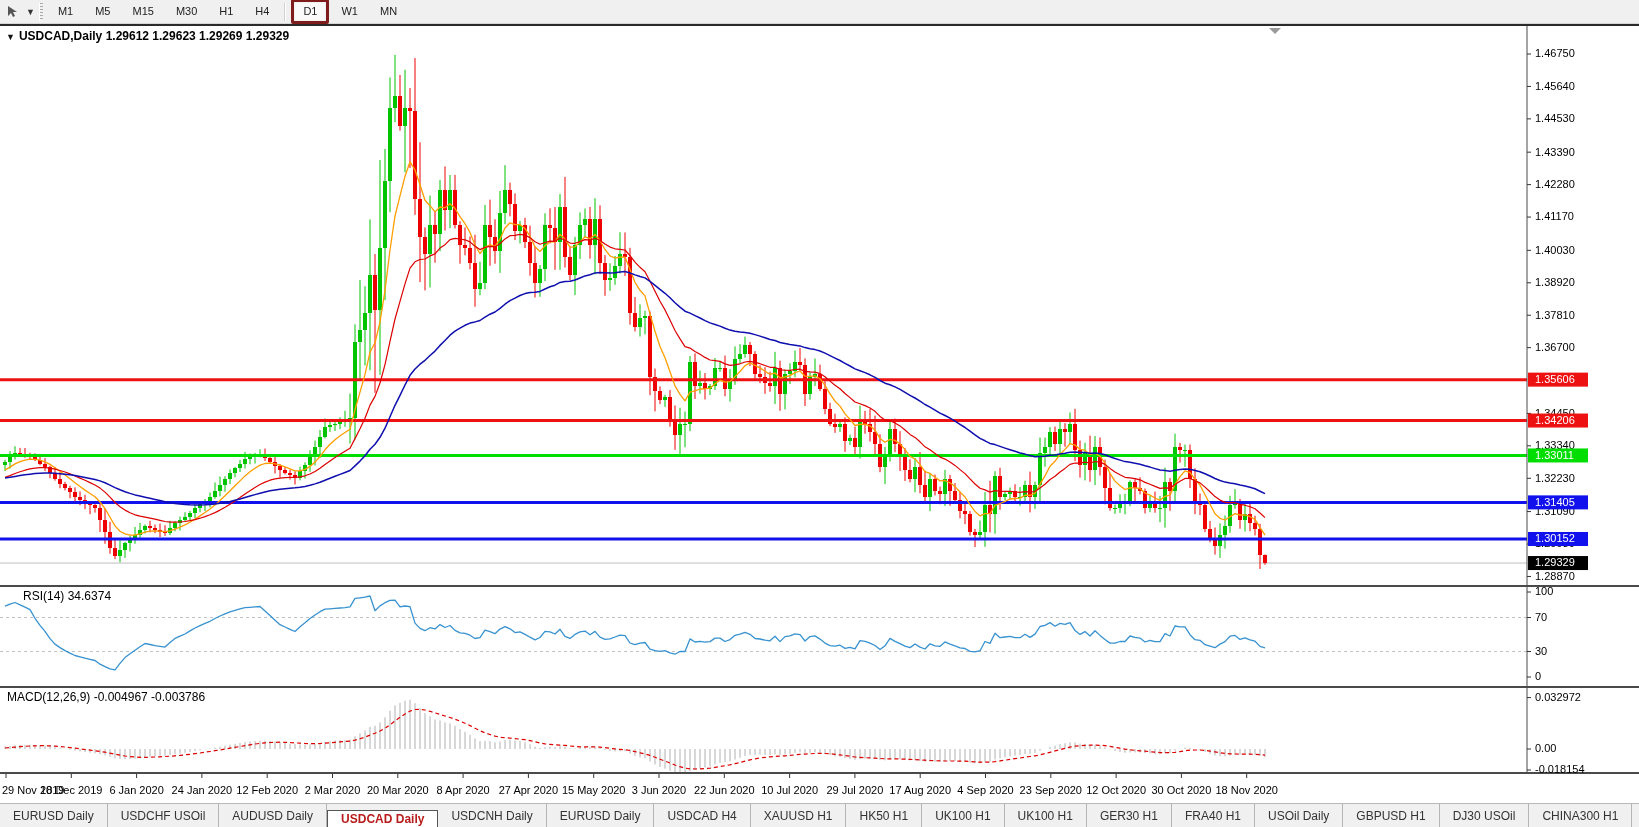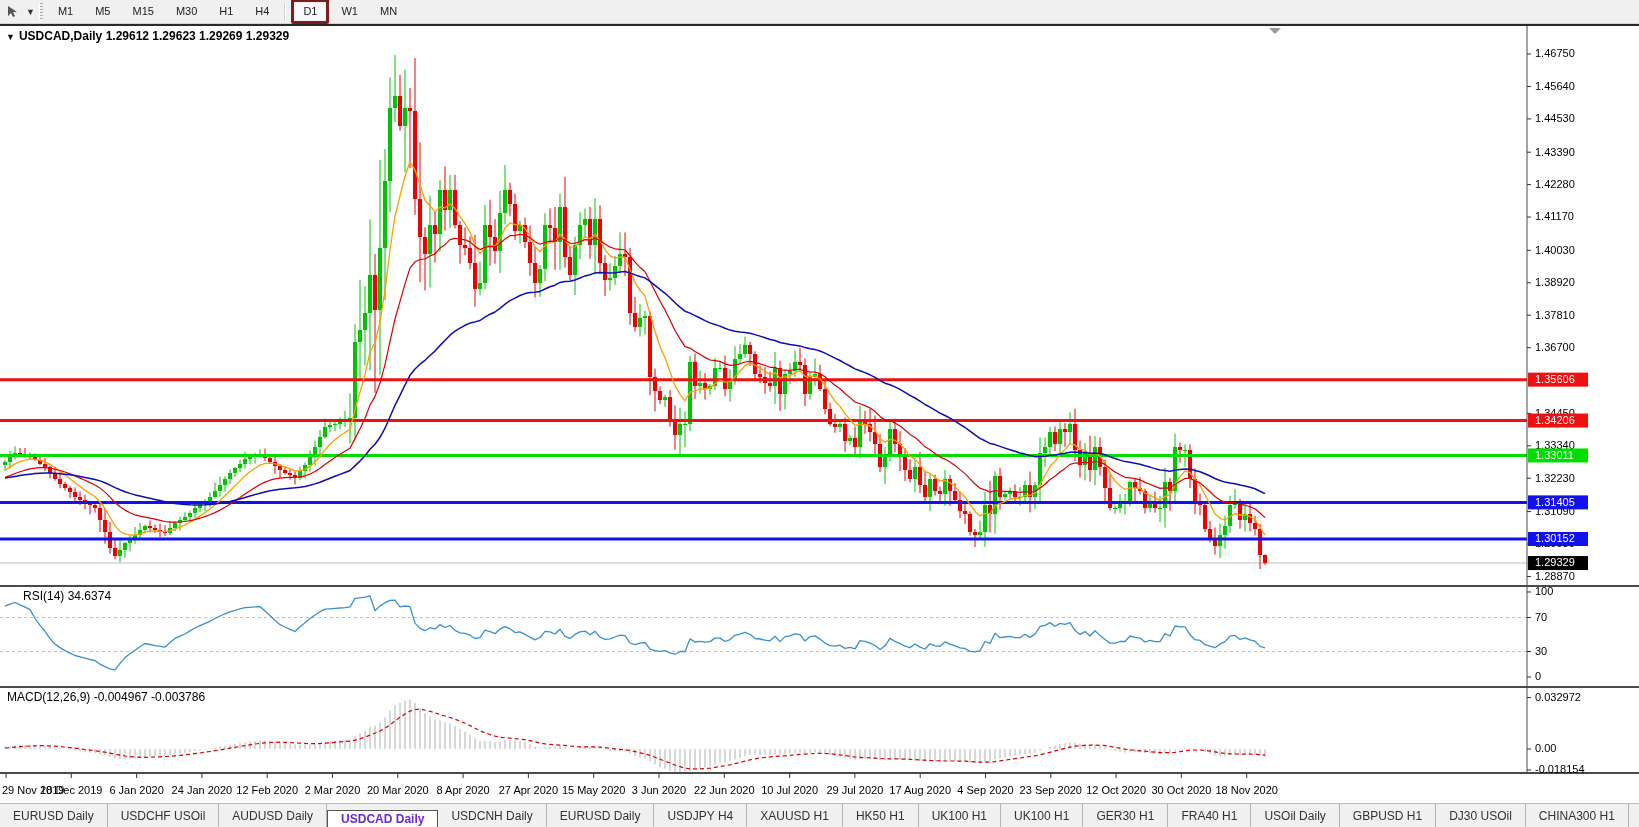--- a/index.html
+++ b/index.html
@@ -21,21 +21,21 @@
   .overlay-label{position:absolute;font-size:12px;color:#000;white-space:pre;}
   #chart-title{left:6px;top:29px;font-weight:bold;}
   #chart-title .arr{font-size:9px;color:#111;margin-right:4px;}
   #rsi-label{left:7px;top:589px;margin-left:16px;}
   #macd-label{left:7px;top:690px;}
   
   .tabbar{position:absolute;left:0;top:803px;width:1639px;height:24px;background:#f0f0f0;
     border-top:1px solid #b8b8b8;display:flex;align-items:stretch;box-sizing:border-box;text-align:center;}
   .tab{font-size:12px;color:#333;display:flex;align-items:center;padding:0 13px;cursor:pointer;
     border-right:1px solid #b5b5b5;white-space:nowrap;}
-  .tab.active{background:#ffffff;border:1px solid #555;border-bottom:none;font-weight:bold;color:#6d28d9;margin-top:6px;}
+  .tab.active{background:#ffffff;border:1px solid #555;border-bottom:none;font-weight:bold;color:#b91c1c;margin-top:6px;}
 </style>
 </head>
 <body>
 
 <div id="app">
 
   <div class="toolbar">
     <div class="tool-icon">
       <svg width="14" height="14" viewBox="0 0 14 14">
         <path d="M2 1 L2 11 L5 8 L7 12 L9 11 L7 7 L11 7 Z" fill="#555"></path>
@@ -960,21 +960,21 @@
   <div id="macd-label" class="overlay-label">MACD(12,26,9) -0.004967 -0.003786</div>
 
   <div class="tabbar">
     <div id="tabs-host" style="display:flex;align-items:stretch;">
         <div class="tab">EURUSD Daily</div>
         <div class="tab">USDCHF USOil</div>
         <div class="tab">AUDUSD Daily</div>
         <div class="tab active">USDCAD Daily</div>
         <div class="tab">USDCNH Daily</div>
         <div class="tab">EURUSD Daily</div>
-        <div class="tab">USDJPY H4</div>
+        <div class="tab">USDCAD H4</div>
         <div class="tab">XAUUSD H1</div>
         <div class="tab">HK50 H1</div>
         <div class="tab">UK100 H1</div>
         <div class="tab">UK100 H1</div>
         <div class="tab">GER30 H1</div>
         <div class="tab">FRA40 H1</div>
         <div class="tab">USOil Daily</div>
         <div class="tab">GBPUSD H1</div>
         <div class="tab">DJ30 USOil</div>
         <div class="tab">CHINA300 H1</div>

